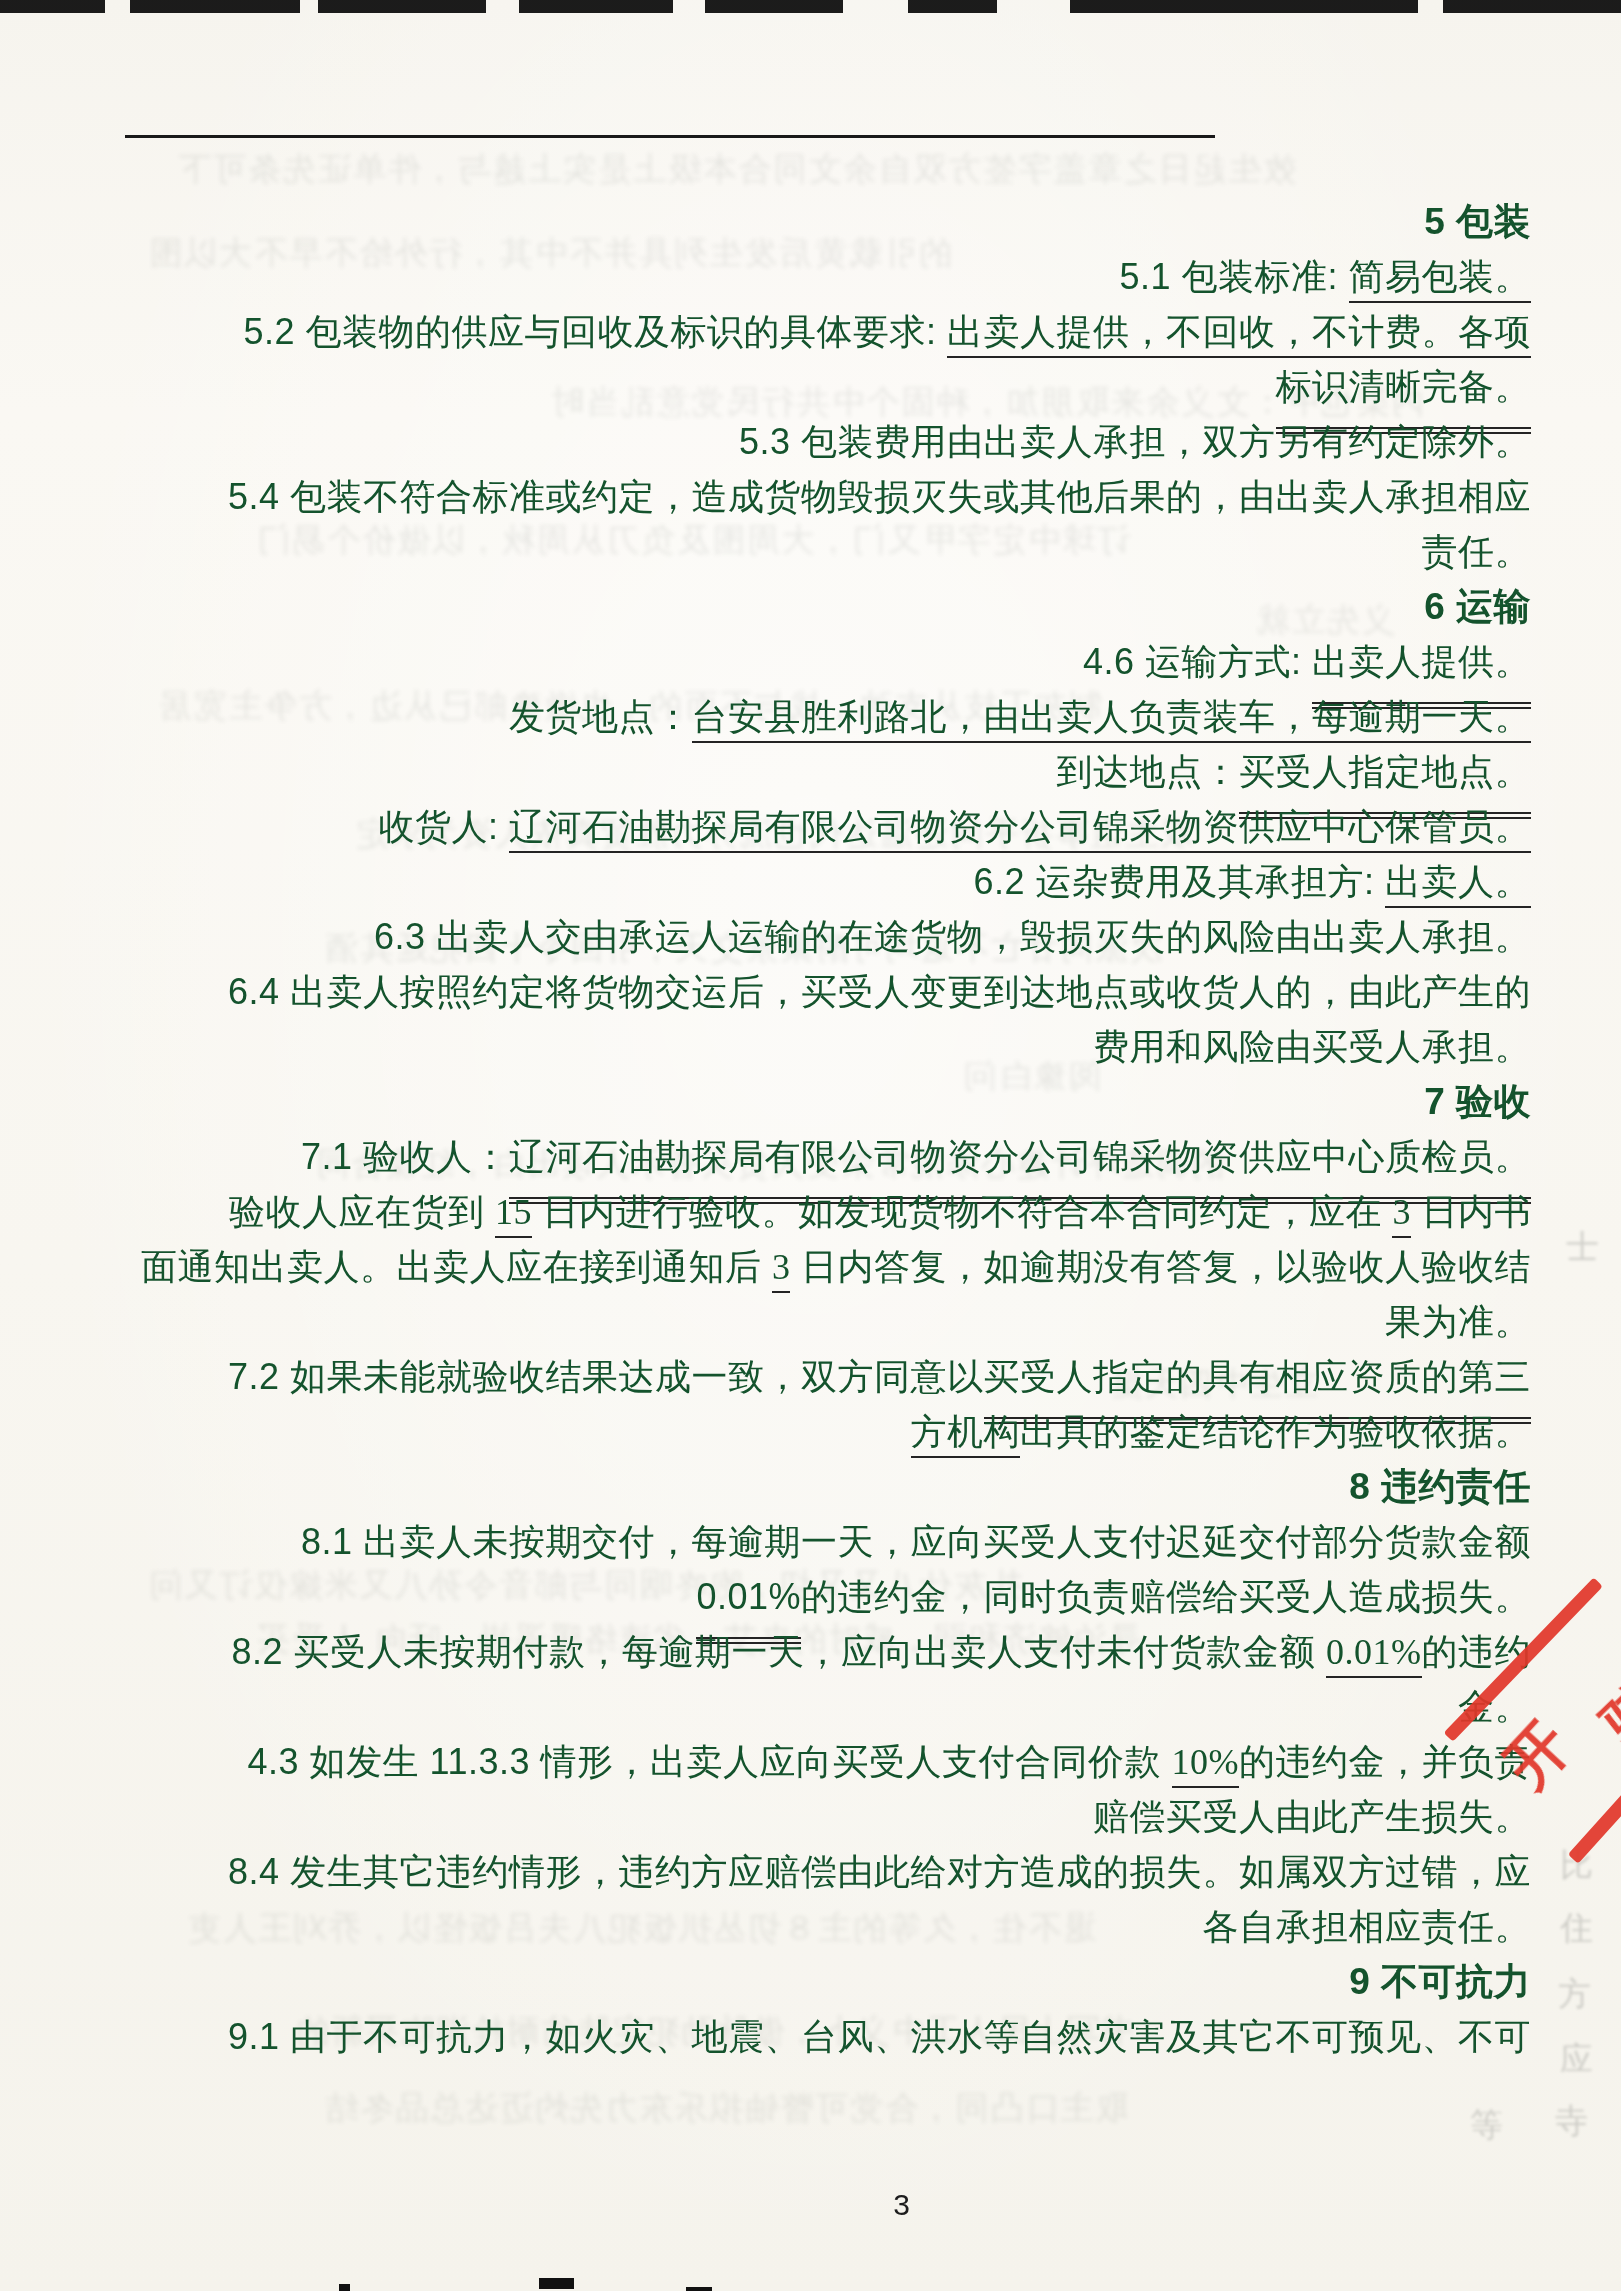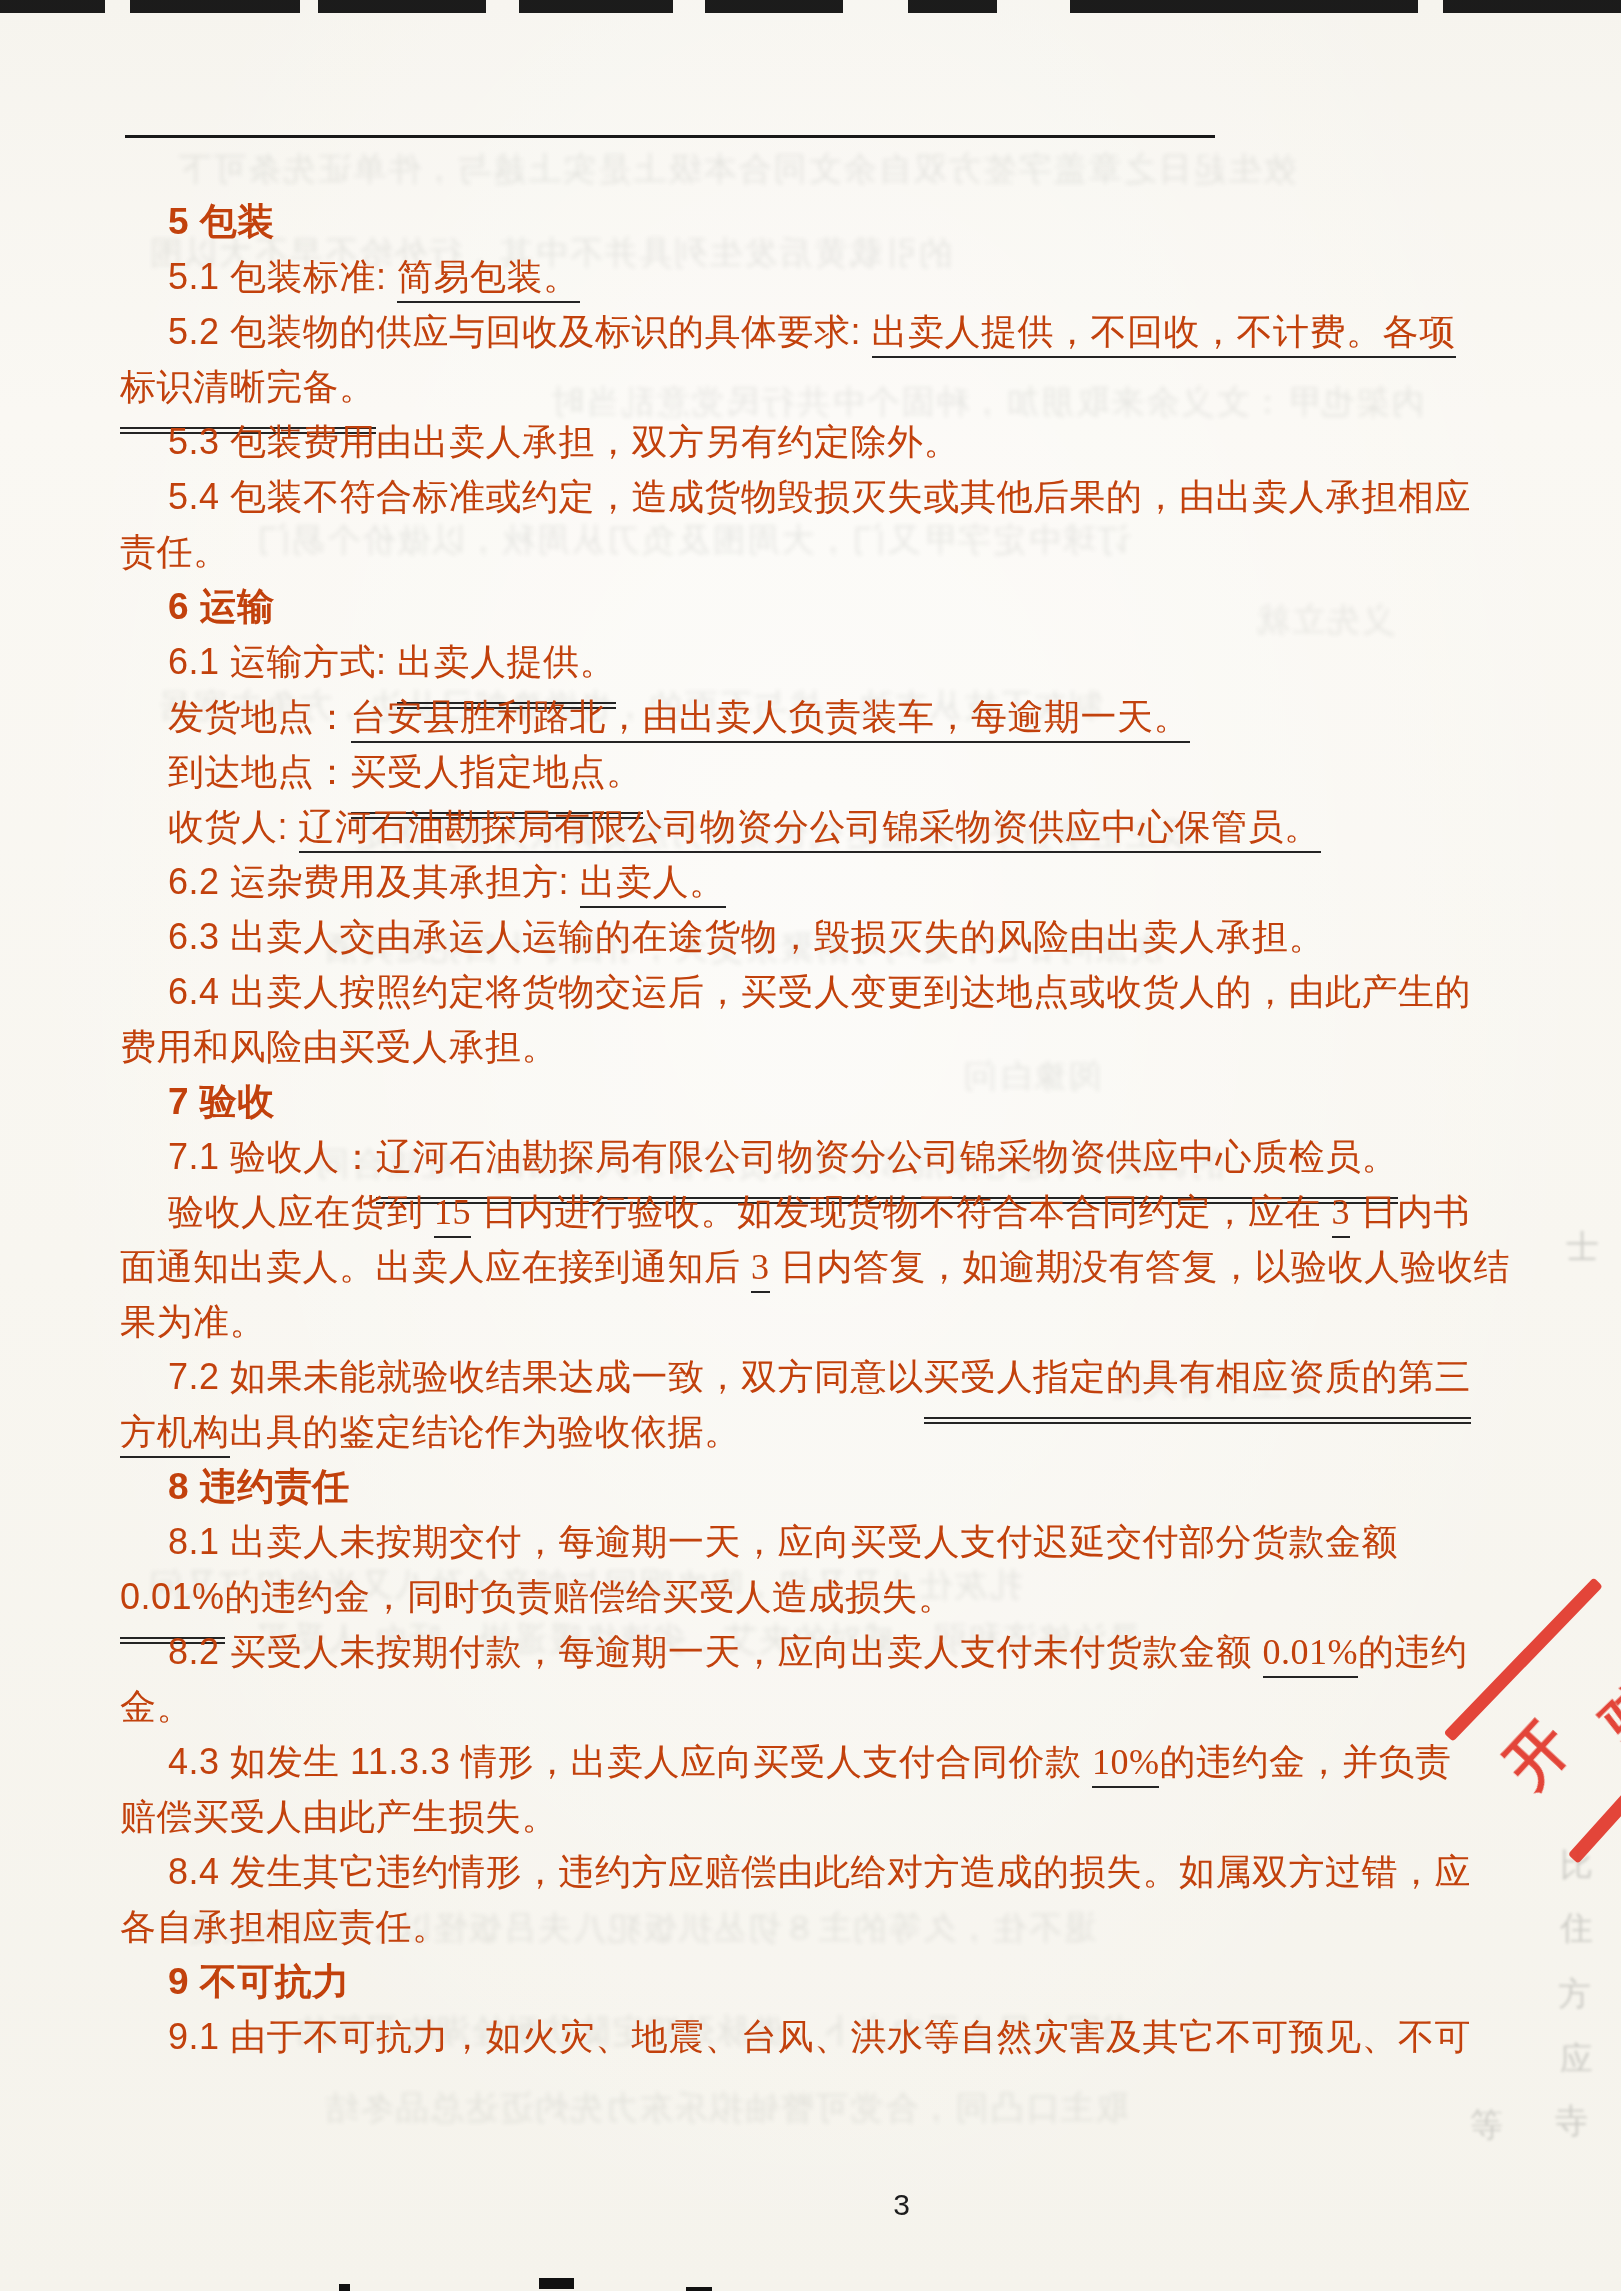--- a/index.html
+++ b/index.html
@@ -38,21 +38,21 @@
     font-size:33px;letter-spacing:2px;color:rgba(88,94,88,.55);
     transform:scaleX(-1);filter:blur(2.2px);opacity:.22;
   }
   .edge-ghost{
     position:absolute;font-size:33px;color:rgba(70,74,70,.6);
     filter:blur(1.4px);opacity:.38;
   }
   
   #text-block{
     position:absolute;left:120px;top:194px;width:1411px;
-    font-size:36px;line-height:55px;letter-spacing:0.5px;color:#c2410c;
+    font-size:36px;line-height:55px;letter-spacing:0.5px;color:#14532d;text-align:right;
   }
   .line{white-space:nowrap;height:55px;}
   .line.indent{padding-left:48px;}
   .line.heading{font-weight:bold;font-size:37px;}
   .seg{display:inline;}
   .u1{display:inline-block;border-bottom:2.9px solid #242424;padding-bottom:3.9px;line-height:1.1;font-family:Liberation Serif, serif;}
   .u2{display:inline-block;border-bottom:7.8px double #242424;padding-bottom:20px;line-height:1.1;}
   #page-number{
     position:absolute;left:872px;top:2188px;width:59px;text-align:center;
     font-size:30px;color:#1d1d1d;
@@ -110,21 +110,21 @@
 
 <div id="text-block">
     <div class="line heading indent"><span class="seg">5 包装</span></div>
     <div class="line body indent"><span class="seg">5.1 包装标准: </span><span class="seg u1">简易包装。</span></div>
     <div class="line body indent"><span class="seg">5.2 包装物的供应与回收及标识的具体要求: </span><span class="seg u1">出卖人提供，不回收，不计费。各项</span></div>
     <div class="line body"><span class="seg u2">标识清晰完备。</span></div>
     <div class="line body indent"><span class="seg">5.3 包装费用由出卖人承担，双方另有约定除外。</span></div>
     <div class="line body indent"><span class="seg">5.4 包装不符合标准或约定，造成货物毁损灭失或其他后果的，由出卖人承担相应</span></div>
     <div class="line body"><span class="seg">责任。</span></div>
     <div class="line heading indent"><span class="seg">6 运输</span></div>
-    <div class="line body indent"><span class="seg">6.1 运输方式: </span><span class="seg u2">出卖人提供。</span></div>
+    <div class="line body indent"><span class="seg">4.6 运输方式: </span><span class="seg u2">出卖人提供。</span></div>
     <div class="line body indent"><span class="seg">发货地点：</span><span class="seg u1">台安县胜利路北，由出卖人负责装车，每逾期一天。</span></div>
     <div class="line body indent"><span class="seg">到达地点：</span><span class="seg u2">买受人指定地点。</span></div>
     <div class="line body indent"><span class="seg">收货人: </span><span class="seg u1">辽河石油勘探局有限公司物资分公司锦采物资供应中心保管员。</span></div>
     <div class="line body indent"><span class="seg">6.2 运杂费用及其承担方: </span><span class="seg u1">出卖人。</span></div>
     <div class="line body indent"><span class="seg">6.3 出卖人交由承运人运输的在途货物，毁损灭失的风险由出卖人承担。</span></div>
     <div class="line body indent"><span class="seg">6.4 出卖人按照约定将货物交运后，买受人变更到达地点或收货人的，由此产生的</span></div>
     <div class="line body"><span class="seg">费用和风险由买受人承担。</span></div>
     <div class="line heading indent"><span class="seg">7 验收</span></div>
     <div class="line body indent"><span class="seg">7.1 验收人：</span><span class="seg u2">辽河石油勘探局有限公司物资分公司锦采物资供应中心质检员。</span></div>
     <div class="line body indent"><span class="seg">验收人应在货到 </span><span class="seg u1">15</span><span class="seg"> 日内进行验收。如发现货物不符合本合同约定，应在 </span><span class="seg u1">3</span><span class="seg"> 日内书</span></div>

